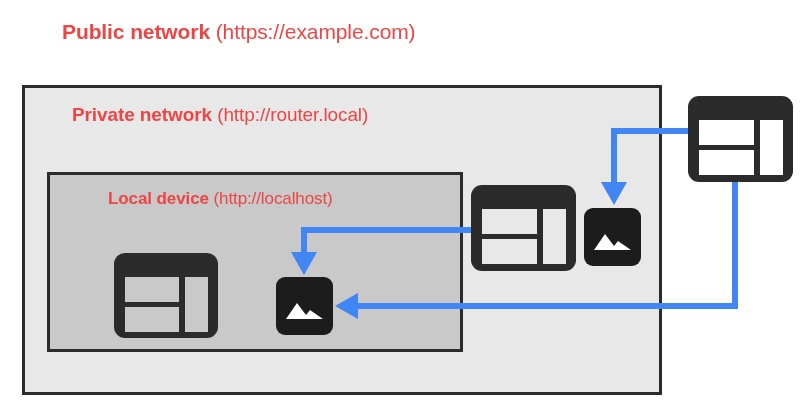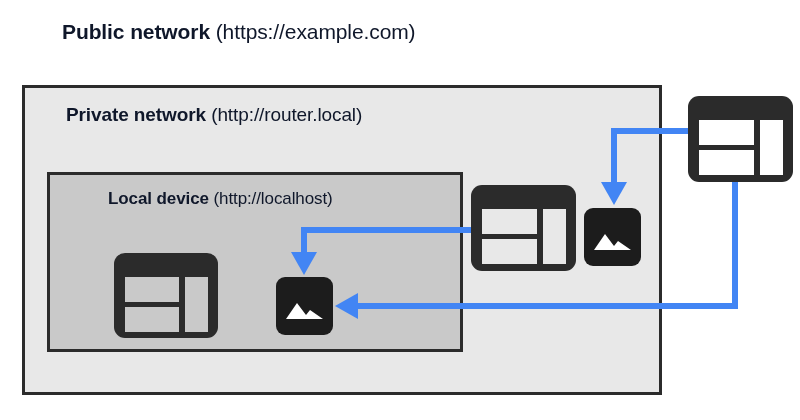--- a/index.html
+++ b/index.html
@@ -21,27 +21,27 @@
     left:22px;top:85px;width:640px;height:310px;background:#e8e8e8;
   }
   #local-device-box{
     left:47px;top:172px;width:416px;height:180px;background:#c9c9c9;
   }
 
   
   .label{
     position:absolute;
     white-space:nowrap;
-    color:#0f172a;
+    color:#ef4444;
     letter-spacing:-0.1px;
   }
   .label .strong{font-weight:700;}
   .label .reg{font-weight:400;}
   #public-network-label{left:62px;top:20px;font-size:21px;}
-  #private-network-label{left:66px;top:104px;font-size:19px;}
+  #private-network-label{left:72px;top:104px;font-size:19px;}
   #local-device-label{left:64px;top:189px;font-size:17px;margin-left:44px;}
 
   
   .icon{position:absolute;}
   .icon svg{display:block;}
 
   #browser-local   {left:114px;top:253px;width:104px;height:85px;}
   #image-local     {left:276px;top:277px;width:57px;height:58px;}
   #browser-private {left:471px;top:185px;width:105px;height:86px;}
   #image-private   {left:584px;top:208px;width:57px;height:58px;}

